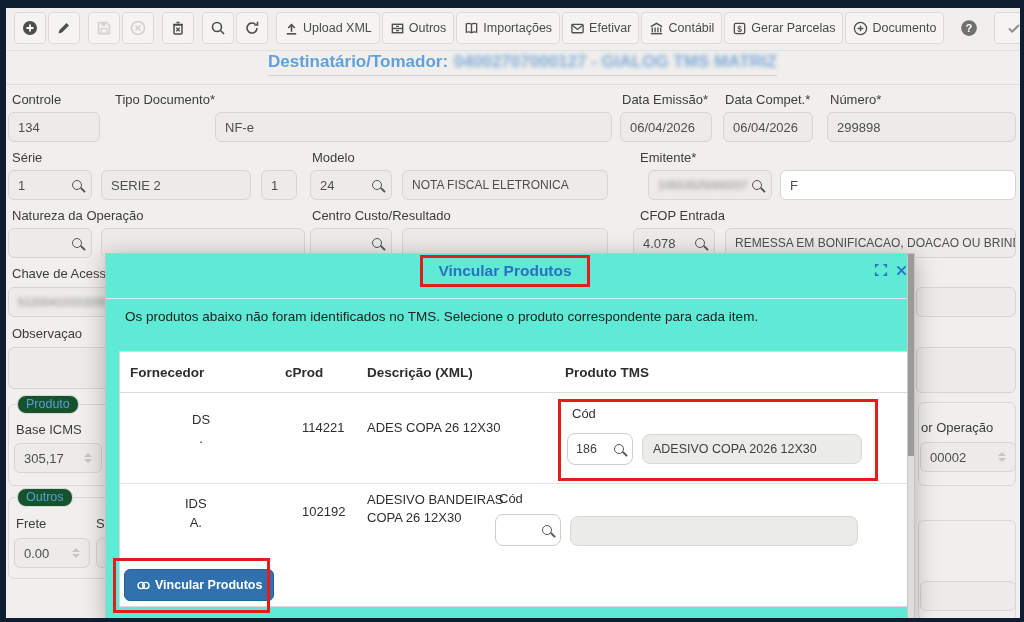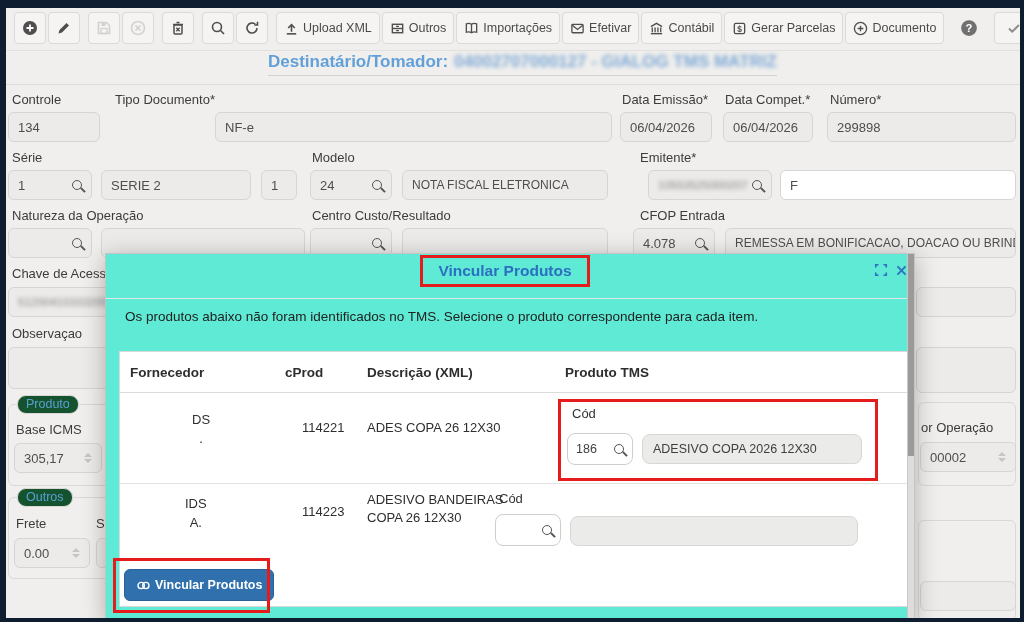--- a/index.html
+++ b/index.html
@@ -361,21 +361,21 @@
       </div>
       <div class="prod-field" style="left:522px;top:82px;width:220px">
         <span>ADESIVO COPA 2026 12X30</span>
       </div>
       <div class="redbox" style="left:438px;top:47px;width:320px;height:82px"></div>
 
       <div class="cell frag" style="left:65px;top:142px">
         <span>IDS</span>
         <span>A.</span>
       </div>
-      <div class="cell" style="left:182px;top:152px">114223</div>
+      <div class="cell" style="left:182px;top:152px">102192</div>
       <div class="cell" style="left:247px;top:139px;width:158px;white-space:normal;line-height:18px">ADESIVO BANDEIRAS COPA 26 12X30</div>
       <div class="cod-lbl" style="left:379px;top:139px">Cód</div>
       <div class="cod-field" style="left:375px;top:162px">
         <span></span>
         <span class="mag"></span>
       </div>
       <div class="prod-field" style="left:450px;top:164px;width:288px">
         <span></span>
       </div>
     </div>

